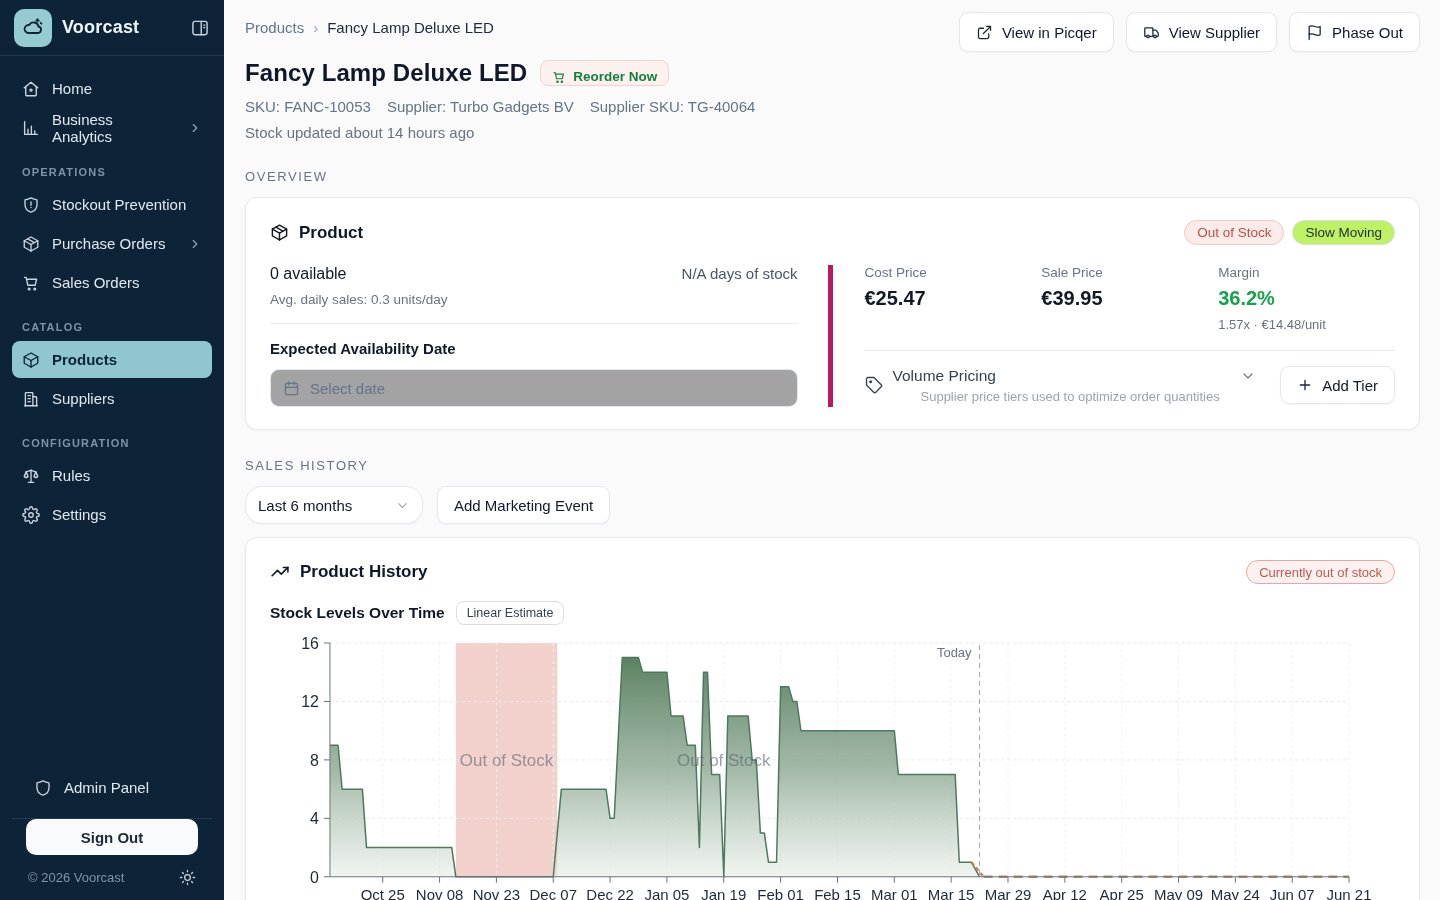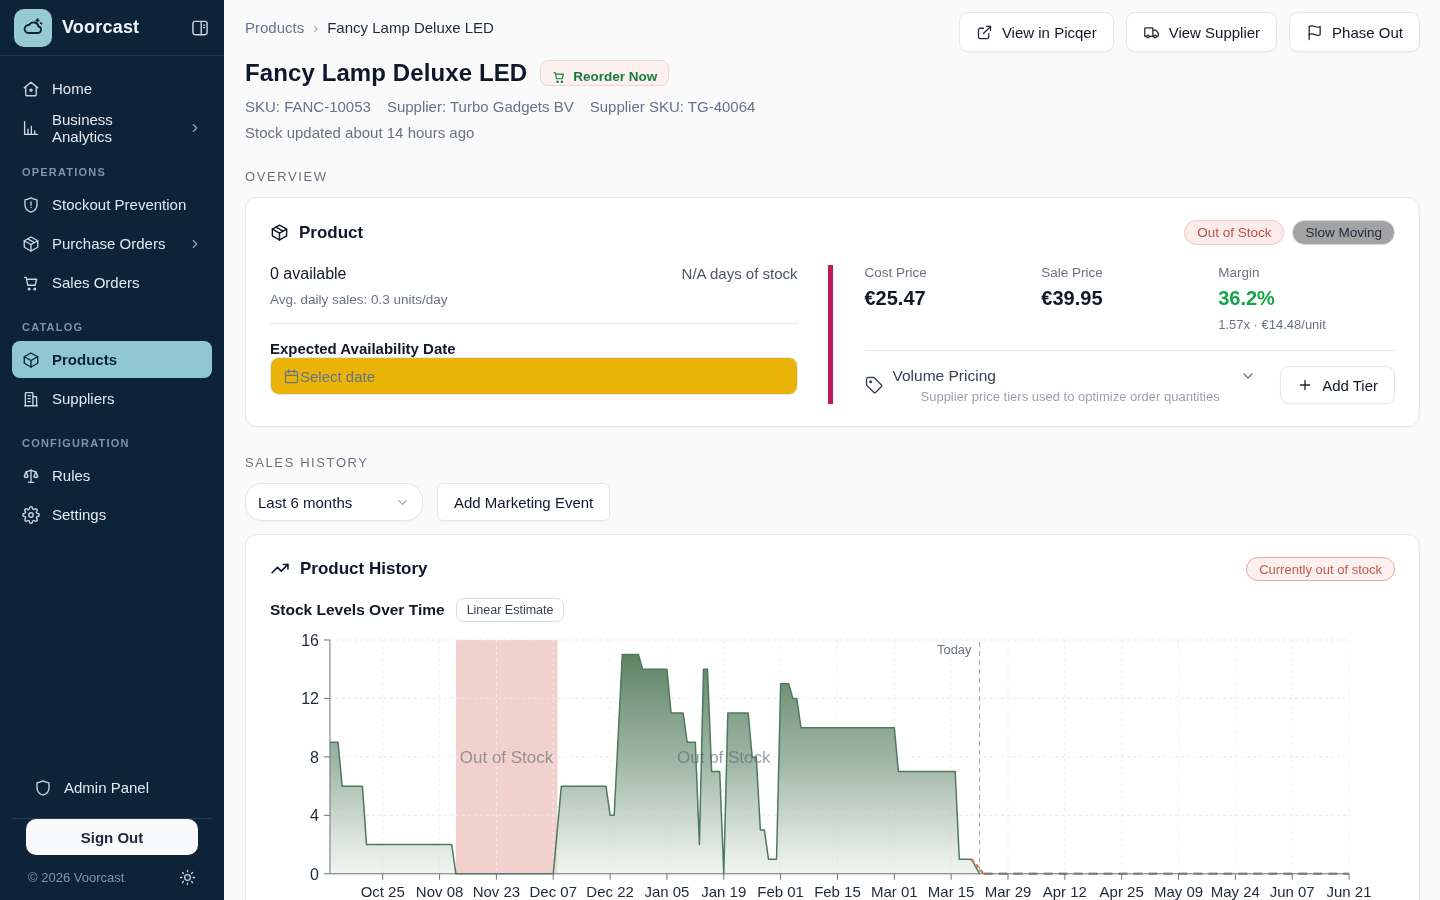--- a/index.html
+++ b/index.html
@@ -43,32 +43,32 @@
   .meta-row { display:flex; gap:16px; margin-top:11px; font-size:15px; color:#64748b; }
   .updated { margin-top:9px; font-size:15px; color:#6b7280; }
   .section-label { font-size:13px; font-weight:500; letter-spacing:1.6px; color:#6b7280; margin-top:28px; }
 
   .card { background:#fff; border:1px solid #e7e9ee; border-radius:12px; margin-top:13px; box-shadow:0 1px 2px rgba(16,24,40,.04); padding:22px 24px; }
   .card-head { display:flex; align-items:center; gap:10px; }
   .card-title { font-size:17px; font-weight:700; color:#0f172a; }
   .head-badges { margin-left:auto; display:flex; gap:8px; }
   .pill { display:inline-flex; align-items:center; height:25px; padding:0 12px; border-radius:999px; font-size:13.5px; font-weight:500; }
   .pill-danger { background:#fbebe9; border:1px solid #f0c9c4; color:#bc4f48; }
-  .pill-outline { background:#a3a3a3; border:1px solid #d8dde3; color:#1f2937; }
+  .pill-outline { background:#bef264; border:1px solid #d8dde3; color:#1f2937; }
 
   .card-body { display:grid; grid-template-columns:1fr 1fr; margin-top:20px; }
   .col-left { padding-right:30px; border-right:5px solid #be185d; }
   .col-right { padding-left:32px; }
   .avail-row { display:flex; justify-content:space-between; align-items:baseline; }
   .avail { font-size:16px; font-weight:500; color:#111827; }
   .days-stock { font-size:15px; color:#4b5563; }
   .avg-daily { margin-top:9px; font-size:13.5px; color:#6b7280; }
   .hr { border:none; border-top:1px solid #e7e9ee; margin:16px 0; }
   .field-label { font-size:15px; font-weight:600; color:#111827; }
-  .date-input { height:38px; background:#eab308; border:1px solid #e2e8f0; border-radius:9px; display:flex; align-items:center; padding:0 12px; }
+  .date-input { margin-top:12px; height:38px; background:#a3a3a3; border:1px solid #e2e8f0; border-radius:9px; display:flex; align-items:center; gap:10px; padding:0 12px; }
   .date-input .dicon { color:#64748b; display:flex; }
   .date-input input { border:none; background:transparent; outline:none; font-size:15px; flex:1; font-family:inherit; color:#111827; }
   .date-input input::placeholder { color:#64748b; }
 
   .stats { display:grid; grid-template-columns:1fr 1fr 1fr; }
   .stat-label { font-size:13.5px; color:#6b7280; }
   .stat-value { font-size:20px; font-weight:700; color:#111827; margin-top:7px; }
   .stat-value.green { color:#16a34a; }
   .stat-sub { font-size:13px; color:#6b7280; margin-top:7px; }
   .hr2 { border:none; border-top:1px solid #e7e9ee; margin:18px 0 15px; }
@@ -77,21 +77,21 @@
   .vp-title-line { display:flex; align-items:center; gap:10px; }
   .vp-title { font-size:15.5px; font-weight:500; color:#374151; }
   .vp-chev { color:#6b7280; display:flex; margin-left:auto; margin-right:24px; cursor:pointer; }
   .vp-sub { font-size:13px; color:#9ca3af; margin-top:4px; padding-left:28px; }
   .vp-icon { color:#374151; display:flex; }
   .addtier-btn { height:38px; }
 
   .controls-row { display:flex; gap:14px; margin-top:13px; }
   .select-box { width:178px; height:38px; background:#fff; border:1px solid #e2e8f0; border-radius:17px; display:flex; align-items:center; justify-content:space-between; padding:0 12px; font-size:15px; color:#111827; cursor:pointer; box-shadow:0 1px 2px rgba(16,24,40,.04); }
   .select-box .schev { color:#9ca3af; display:flex; }
-  .btn-sm { height:38px;border-radius:6px; }
+  .btn-sm { height:38px; }
 
   .hist-sub-row { display:flex; align-items:center; gap:11px; margin-top:17px; }
   .chart-title { font-size:15.5px; font-weight:600; color:#111827; }
   .mini-badge { display:inline-flex; align-items:center; height:24px; padding:0 10px; border:1px solid #d8dde3; border-radius:8px; font-size:12.5px; color:#374151; background:#fff; }
   .pill-curr { height:24px; background:#fdf1ef; border:1px solid #e5a9a3; color:#c05a52; font-size:13px; }
   .chart-wrap { margin-top:12px; }
   svg text { font-family:"Liberation Sans","DejaVu Sans",sans-serif; }
 </style>
 </head>
 <body>

